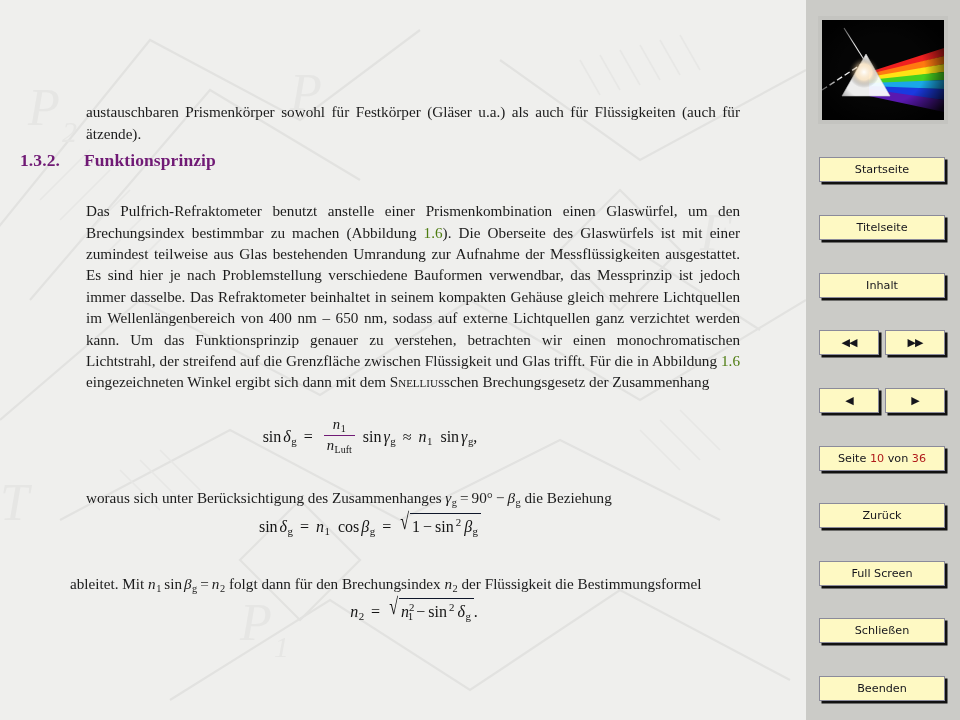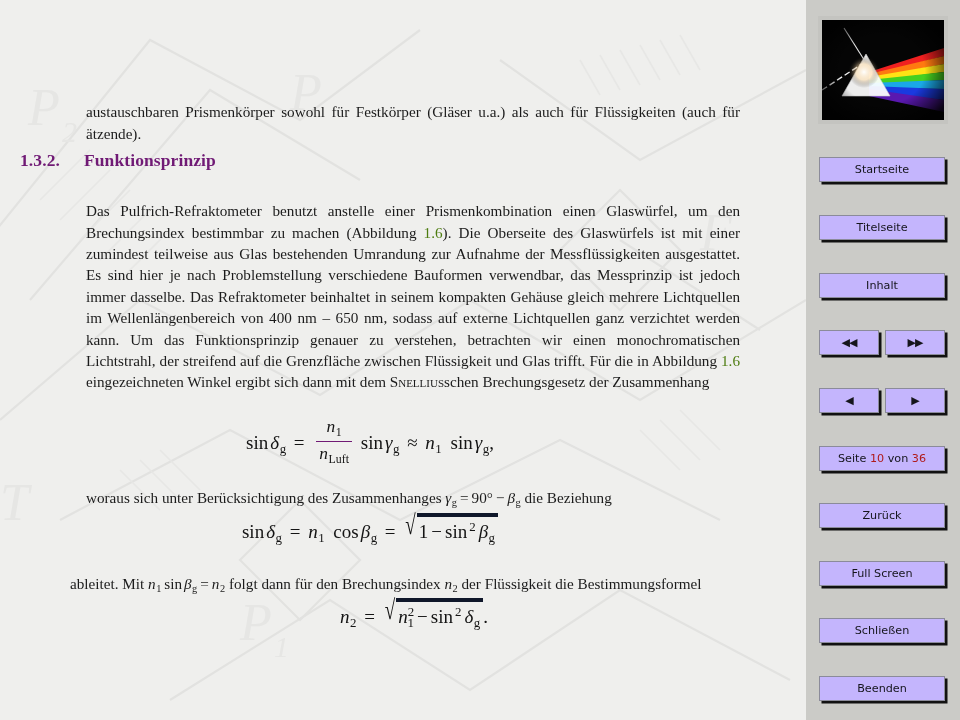--- a/index.html
+++ b/index.html
@@ -69,21 +69,21 @@
   .lnk { color: #4d7c0f; }
 
   .sc { font-variant: small-caps; }
 
   
   .math {
     position: absolute;
     width: 740px;
     text-align: center;
     font-family: "Liberation Serif", serif;
-    font-size: 19px;
+    font-size: 16px;
     color: #141414;
   }
   #eq1 { left: 0px; top: 416px; }
   #eq2 { left: 0px; top: 513px; }
   #eq3 { left: 0px; top: 598px; margin-left: 44px; }
 
   .mi { font-style: italic; }
   .mo { font-style: normal; padding: 0 3px; }
   .mfn { font-style: normal; padding-right: 2px; }
   .sub {
@@ -110,21 +110,21 @@
   .sqrt { display: inline-block; position: relative; margin-left: 2px; }
   .sqrt .radical {
     display: inline-block;
     font-size: 1.0em;
     transform: scaleY(1.45) translateY(-1px);
     transform-origin: bottom;
     margin-right: 1px;
   }
   .sqrt .rad-body {
     display: inline-block;
-    border-top: 4px solid #0f172a;
+    border-top: 1px solid #0f172a;
     padding: 2px 3px 0 2px;
   }
 
   
   #sidebar {
     position: absolute;
     right: 0; top: 0;
     width: 154px; height: 720px;
     background: #cbcbc7;
   }
@@ -139,21 +139,21 @@
   }
   #logo .inner {
     width: 100%; height: 100%;
     background: #000;
     position: relative;
     overflow: hidden;
   }
 
   .nav-btn {
     position: absolute;
-    background: #c4b5fd;
+    background: #fef9c3;
     border: 1px solid #8b8b9a;
     box-shadow: 2.5px 2.5px 0 #111;
     color: #15151c;
     font-family: "DejaVu Sans", sans-serif;
     font-size: 11.2px;
     text-align: center;
     box-sizing: border-box;
     cursor: pointer;
     white-space: nowrap;
     display: flex;

